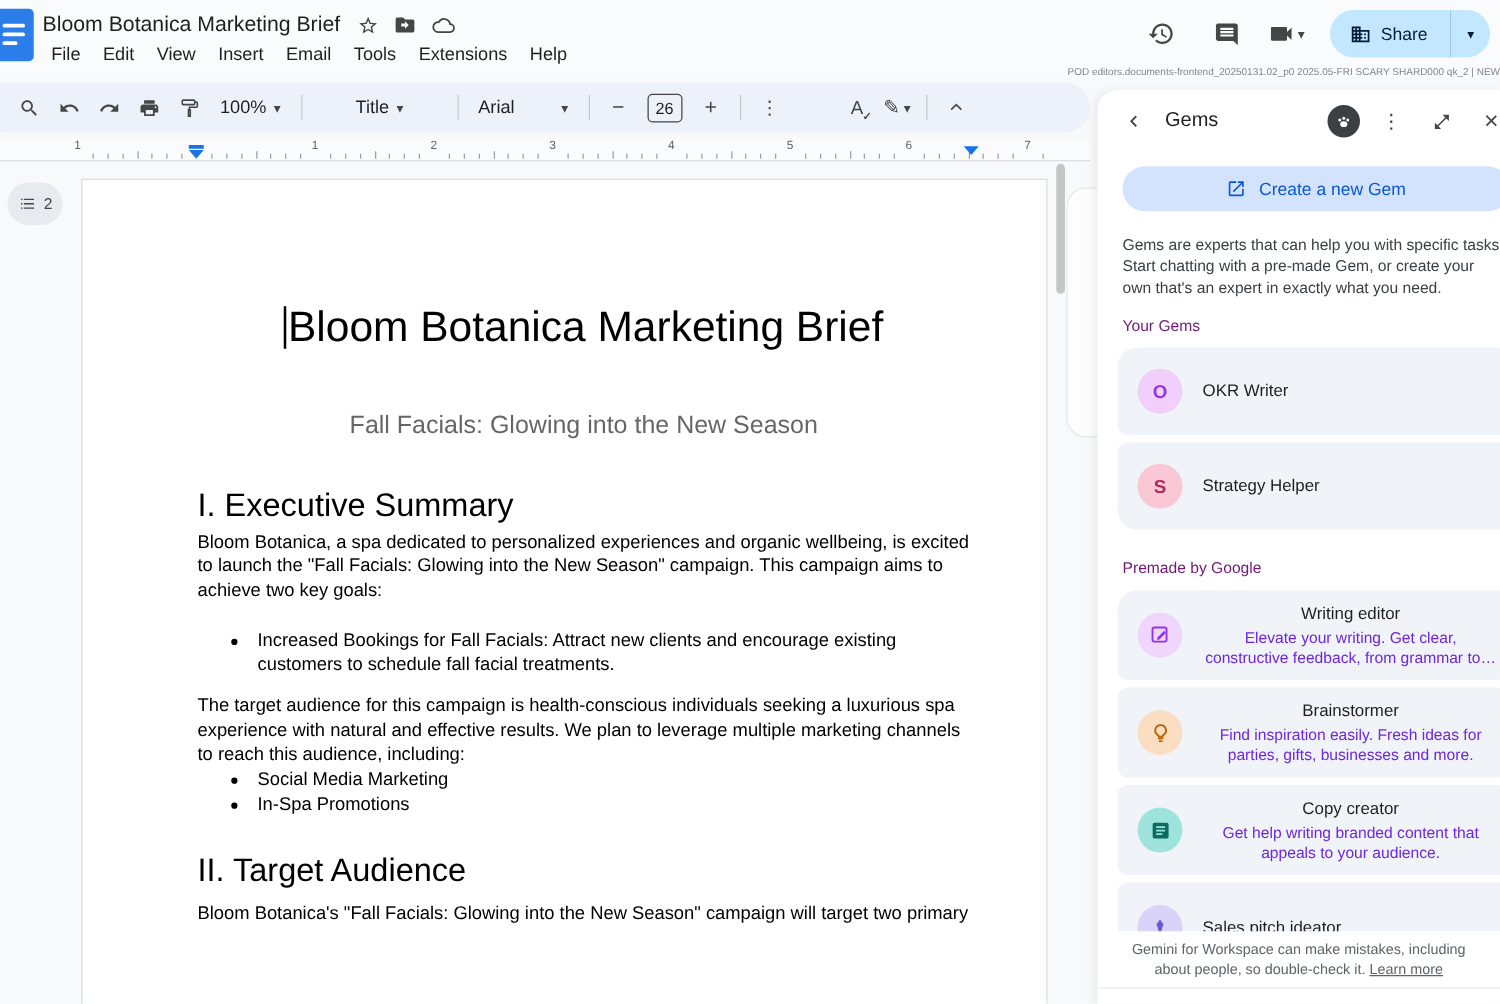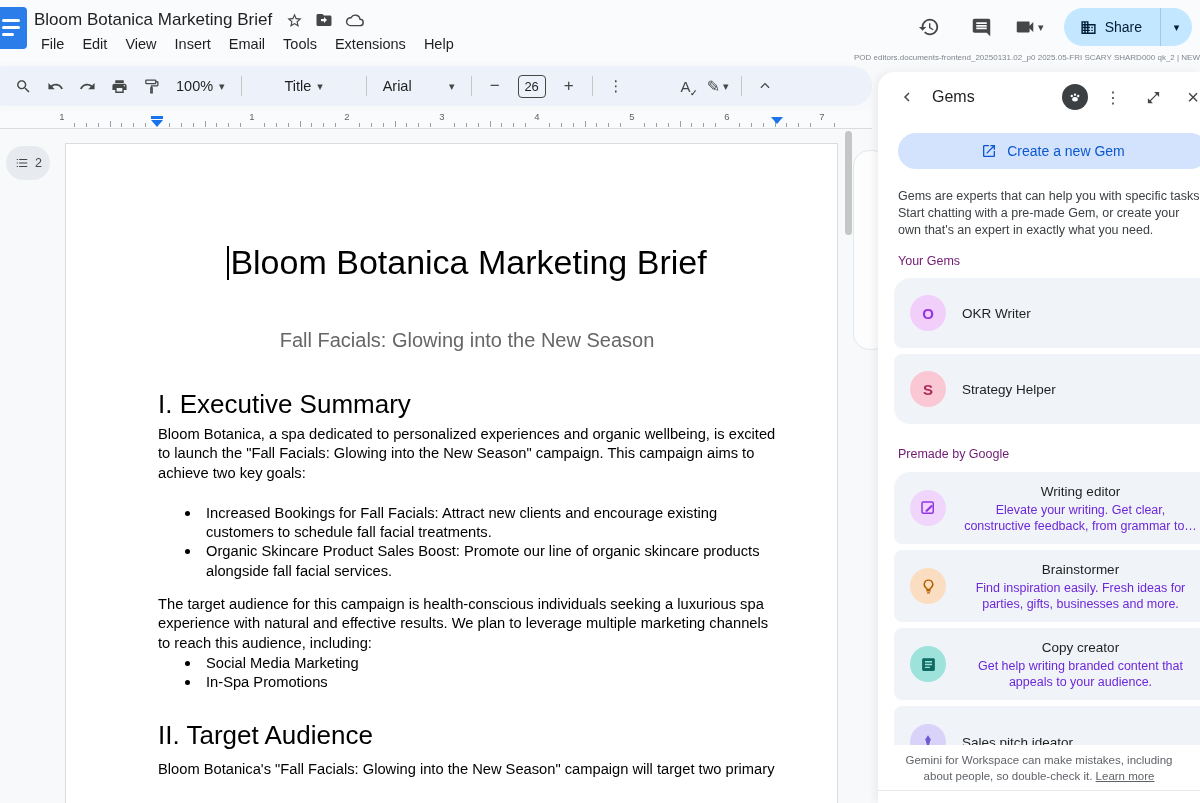--- a/index.html
+++ b/index.html
@@ -337,21 +337,20 @@
   </div>
 
   <div class="page">
     <div class="doc-h-title"><span class="cursor-bar"></span><span>Bloom Botanica Marketing Brief</span></div>
     <div class="doc-subtitle">Fall Facials: Glowing into the New Season</div>
     <div class="doc-h1 h1-1">I. Executive Summary</div>
     <div class="doc-p">Bloom Botanica, a spa dedicated to personalized experiences and organic wellbeing, is excited to launch the "Fall Facials: Glowing into the New Season" campaign. This campaign aims to achieve two key goals:</div>
     <ul class="doc-ul">
 
     <li>Increased Bookings for Fall Facials: Attract new clients and encourage existing customers to schedule fall facial treatments.</li>
-        <li>Organic Skincare Product Sales Boost:  Promote our line of organic skincare products alongside fall facial services.</li>
       </ul>
     <div class="doc-p p2">The target audience for this campaign is health-conscious individuals seeking a luxurious spa experience with natural and effective results. We plan to leverage multiple marketing channels to reach this audience, including:</div>
     <ul class="doc-ul tight">
 
     <li>Social Media Marketing</li>
         <li>In-Spa Promotions</li>
       </ul>
     <div class="doc-h1 h1-2">II. Target Audience</div>
     <div class="doc-p p3">Bloom Botanica's "Fall Facials: Glowing into the New Season" campaign will target two primary</div>
   </div>

